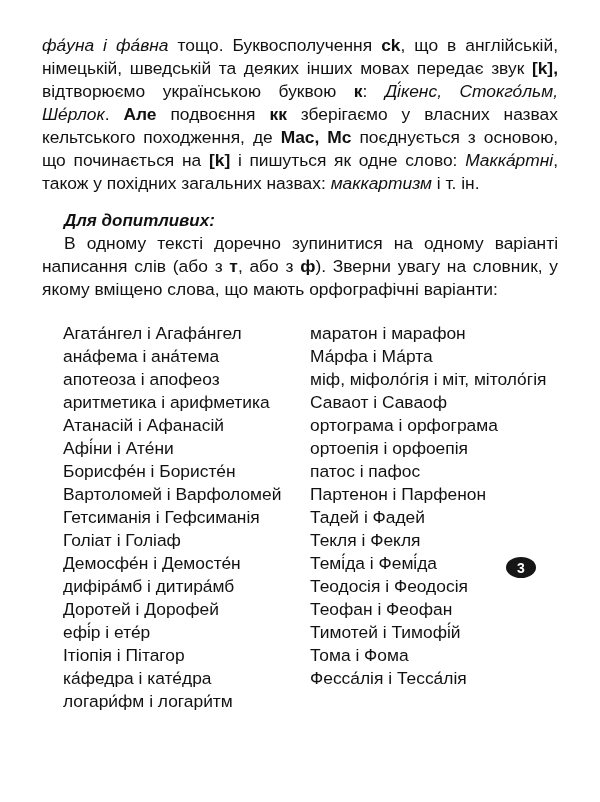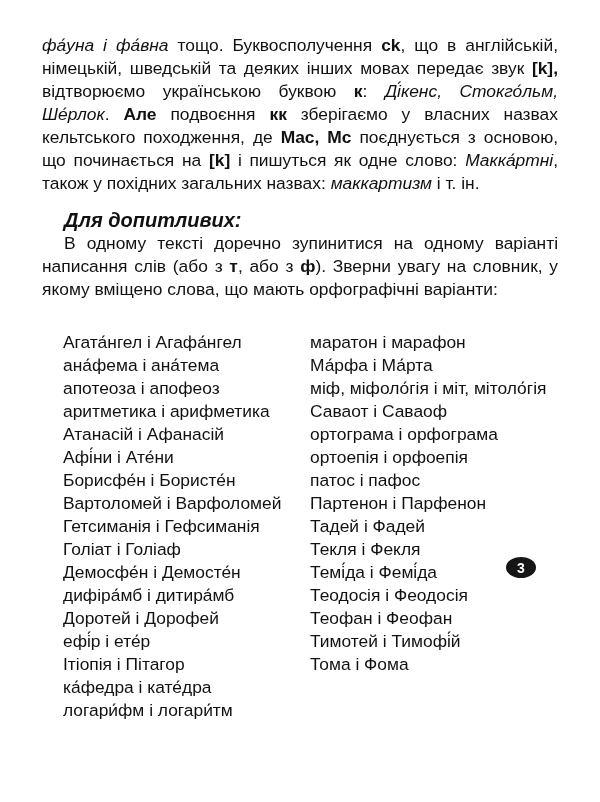--- a/index.html
+++ b/index.html
@@ -26,32 +26,32 @@
     margin: 0;
     font-size: 17.4px;
     line-height: 23px;
     text-align: justify;
     font-weight: normal;
   }
   .para span.b { font-weight: bold; }
   .para span.i { font-style: italic; }
   .heading {
     margin: 14px 0 0 0;
-    font-size: 20px;
+    font-size: 17px;
     line-height: 23px;
     font-weight: bold;
     font-style: italic;
     text-indent: 22px;
   }
   .para.indent {
     text-indent: 22px;
   }
   .word-list {
     display: flex;
-    margin-top: 30px;
+    margin-top: 21px;
   }
   .col {
     font-size: 17.4px;
     line-height: 23px;
     font-weight: normal;
   }
   .col-left {
     width: 268px;
     box-sizing: border-box;
     padding-left: 21px;
@@ -121,20 +121,21 @@
         <div class="list-item">ортоепія і орфоепія</div>
         <div class="list-item">патос і пафос</div>
         <div class="list-item">Партенон і Парфенон</div>
         <div class="list-item">Тадей і Фадей</div>
         <div class="list-item">Текля і Фекля</div>
         <div class="list-item">Темі́да і Фемі́да</div>
         <div class="list-item">Теодосія і Феодосія</div>
         <div class="list-item">Теофан і Феофан</div>
         <div class="list-item">Тимотей і Тимофі́й</div>
         <div class="list-item">Тома і Фома</div>
+        <div class="list-item">Фесса́лія і Тесса́лія</div>
       </div>
   </div>
 
   <div class="page-number-badge">
     <span>3</span>
   </div>
 
 </div>
 
 </body></html>

